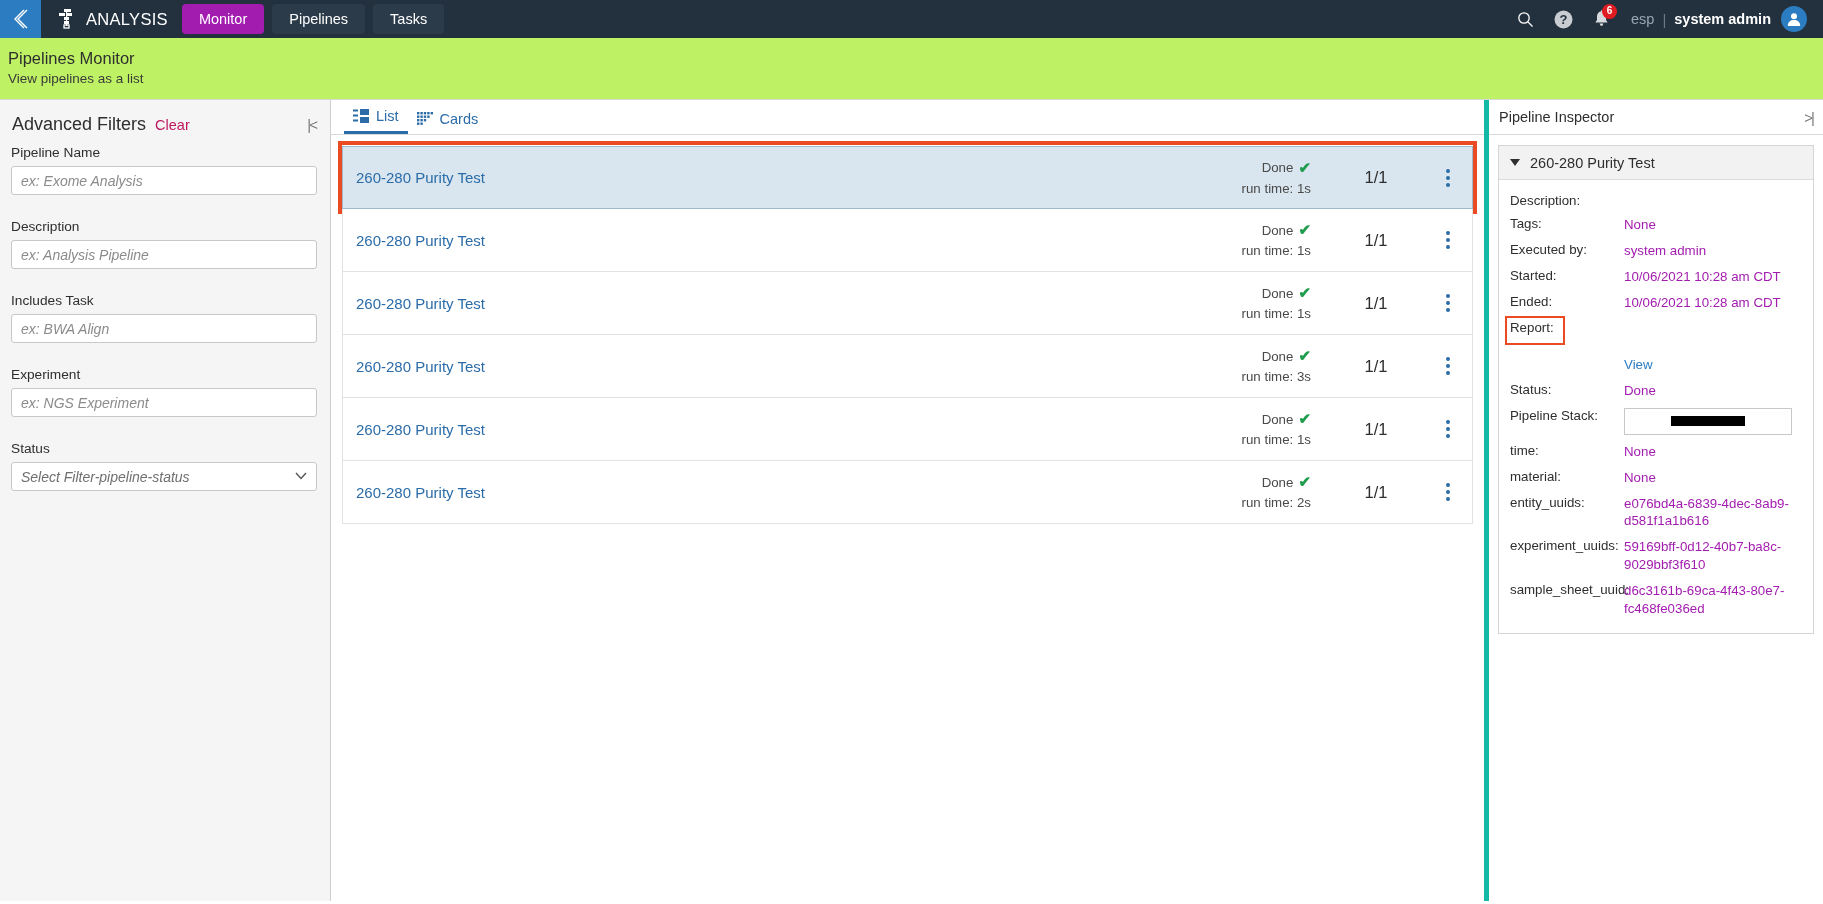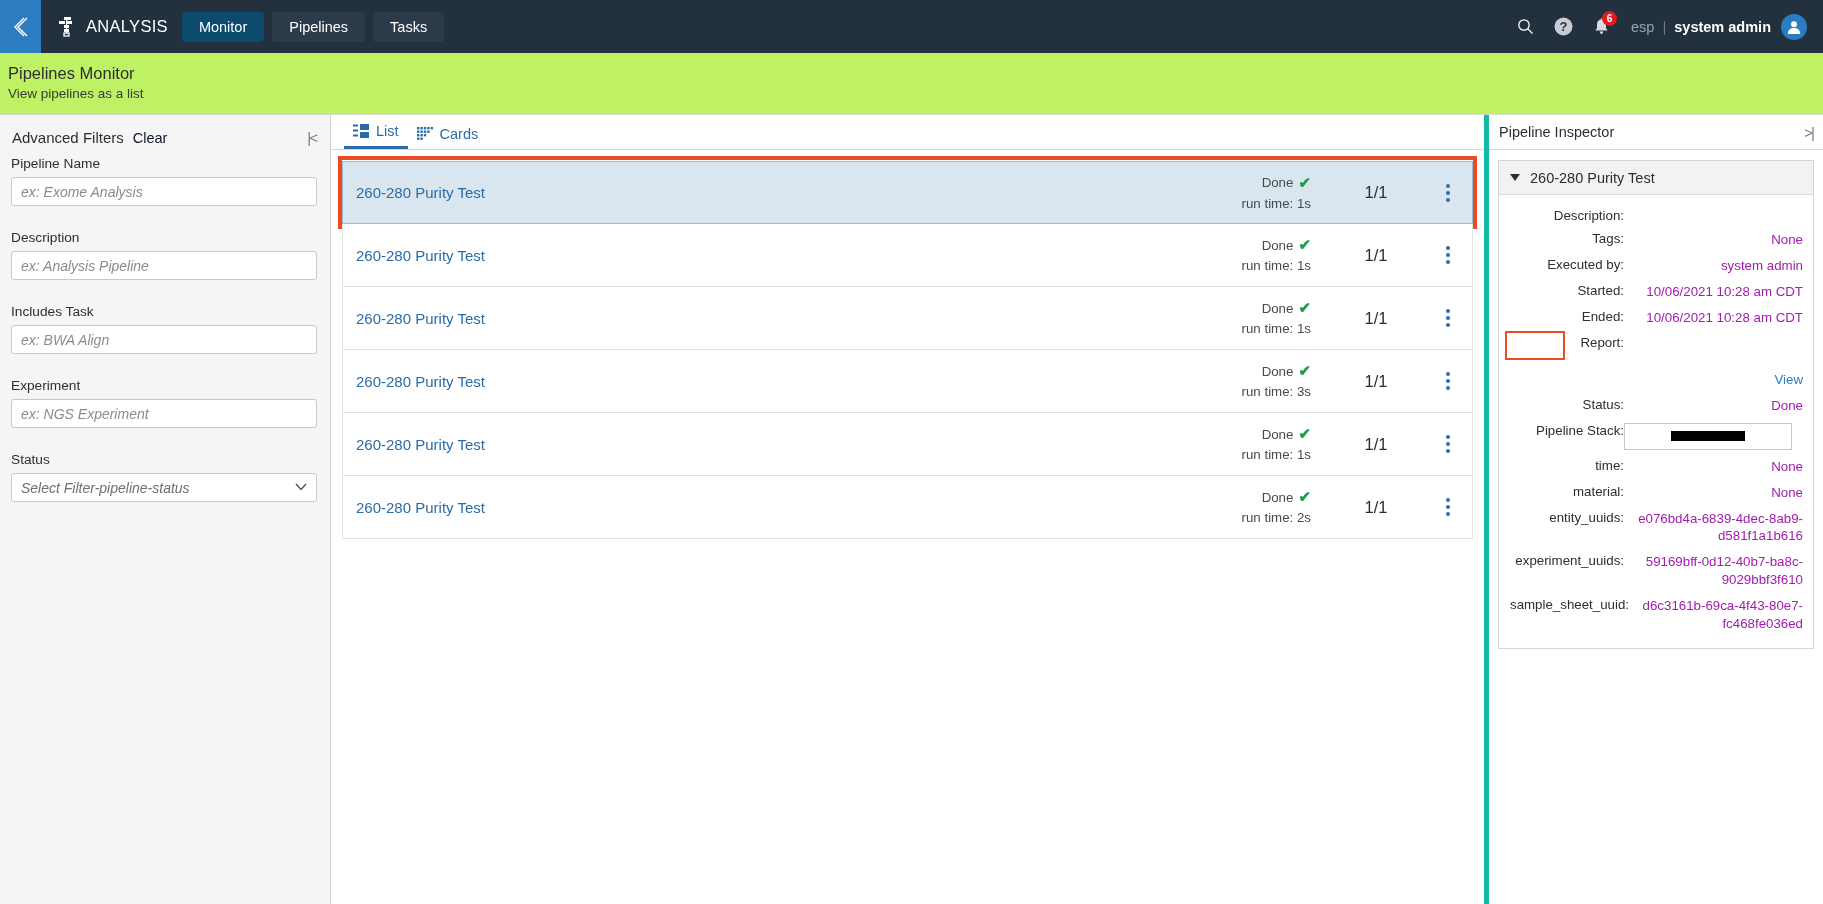--- a/index.html
+++ b/index.html
@@ -5,21 +5,21 @@
   * { box-sizing: border-box; margin: 0; padding: 0; }
   html, body {
     width: 1823px; height: 904px;
     font-family: "Liberation Sans", sans-serif;
     background: #ffffff;
     overflow: hidden;
   }
 
   
   .topbar {
-    height: 53px;
+    height: 38px;
     background: #23313f;
     display: flex;
     align-items: stretch;
     position: relative;
   }
   .back-btn {
     width: 41px;
     background: #2b7cc0;
     display: flex; align-items: center; justify-content: center;
     cursor: pointer;
@@ -38,21 +38,21 @@
   .nav-tabs { display: flex; align-items: center; gap: 8px; }
   .nav-tab {
     color: #ffffff;
     font-size: 14.5px;
     padding: 7px 17px;
     border-radius: 4px;
     background: #2c3b4a;
     cursor: pointer;
     white-space: nowrap;
   }
-  .nav-tab.active { background: #0c4a6e; }
+  .nav-tab.active { background: #a21caf; }
 
   .topbar-right {
     margin-left: auto;
     display: flex; align-items: center; gap: 0px;
     padding-right: 16px;
   }
   .ticon {
     width: 38px; height: 41px;
     display: flex; align-items: center; justify-content: center;
     cursor: pointer; position: relative;
@@ -97,23 +97,23 @@
     width: 331px;
     background: #f5f5f5;
     border-right: 1px solid #cfcfcf;
     padding: 0 11px;
     position: relative;
   }
   .filters-head {
     display: flex; align-items: center;
     padding: 14px 0 10px 1px;
   }
-  .filters-title { font-size: 15px; color: #2e2e2e; }
+  .filters-title { font-size: 18px; color: #2e2e2e; }
   .filters-clear {
-    font-size: 14.5px; color: #0f172a; margin-left: 9px; cursor: pointer;
+    font-size: 14.5px; color: #be185d; margin-left: 9px; cursor: pointer;
   }
   .collapse-left {
     margin-left: auto; color: #7a7a7a; font-size: 15px;
     cursor: pointer; letter-spacing: -2px; padding-right: 3px;
   }
   .fgroup { margin-bottom: 24px; }
   .flabel { font-size: 13.7px; color: #2e2e2e; margin-bottom: 6px; display:block; }
   .finput, .fselect {
     width: 306px; height: 29px;
     border: 1px solid #c8c8c8;
@@ -239,21 +239,21 @@
     cursor: pointer;
   }
   .caret-down {
     width: 0; height: 0;
     border-left: 5px solid transparent;
     border-right: 5px solid transparent;
     border-top: 7px solid #2e2e2e;
   }
   .insp-card-title { font-size: 14.5px; color: #2e2e2e; }
 
-  .insp-body { padding: 9px 0 11px 0; text-align: right; }
+  .insp-body { padding: 9px 0 11px 0; }
   .irow {
     display: flex;
     padding: 4px 10px 4px 11px;
     font-size: 13.3px;
     color: #2e2e2e;
     align-items: flex-start;
   }
   .ikey { width: 114px; flex-shrink: 0; position: relative; }
   .ival { flex: 1; color: #a21caf; word-break: break-word; line-height: 1.35; }
   .ival.link { color: #2b7cc0; cursor: pointer; margin-top: 36px; }

